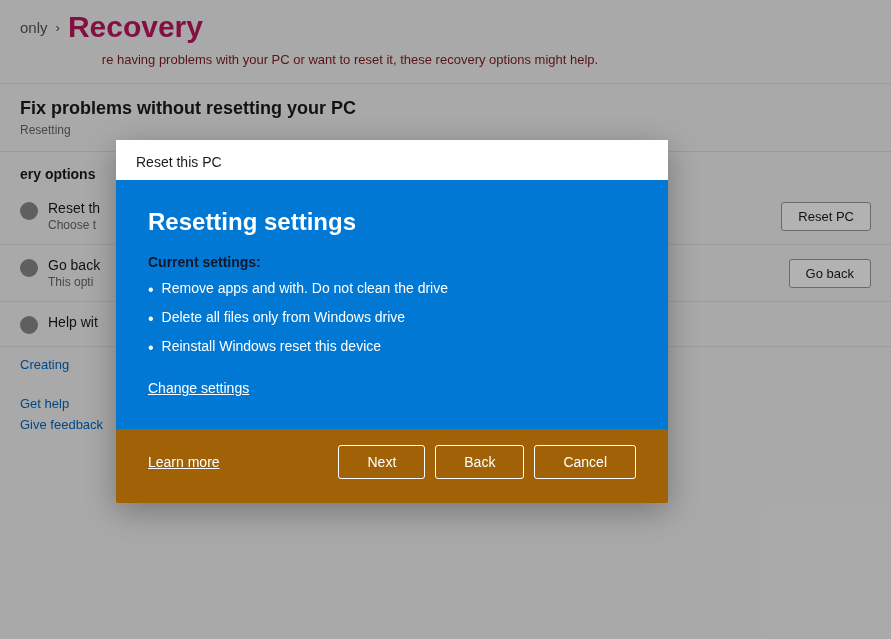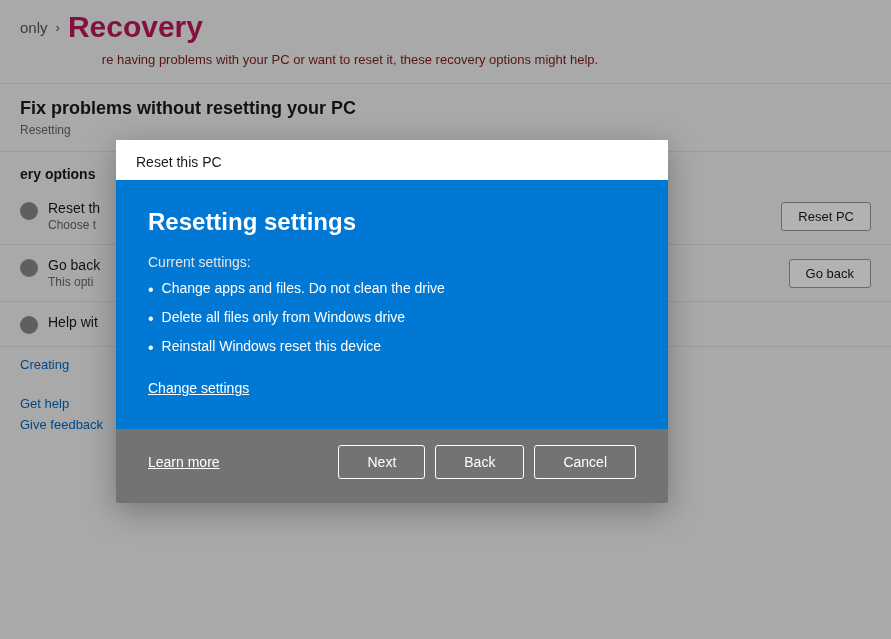--- a/index.html
+++ b/index.html
@@ -194,23 +194,23 @@
 
     .dialog-title {
       font-size: 24px;
       font-weight: 600;
       color: white;
       margin-bottom: 18px;
     }
 
     .dialog-current-settings {
       font-size: 14px;
-      color: #e5e5e5;
+      color: #0f172a;
       margin-bottom: 10px;
-      font-weight: 400;
+      font-weight: 700;
     }
 
     .dialog-bullet {
       font-size: 14px;
       color: white;
       margin-bottom: 8px;
       display: flex;
       align-items: flex-start;
       gap: 8px;
     }
@@ -224,21 +224,21 @@
     .dialog-change-link {
       color: white;
       font-size: 14px;
       text-decoration: underline;
       cursor: pointer;
       margin-top: 14px;
       display: inline-block;
     }
 
     .dialog-footer {
-      background: #737373;
+      background: #a16207;
       padding: 16px 32px 24px 32px;
       display: flex;
       align-items: center;
       justify-content: space-between;
     }
 
     .footer-learn-more {
       color: white;
       font-size: 14px;
       text-decoration: underline;
@@ -324,21 +324,21 @@
 
 <div class="dialog">
   <div class="dialog-header">
     <span>Reset this PC</span>
   </div>
   <div class="dialog-body">
     <div class="dialog-title">Resetting settings</div>
     <div class="dialog-current-settings">Current settings:</div>
     <div class="dialog-bullet">
       <span class="bullet-dot">•</span>
-      <span>Change apps and files. Do not clean the drive</span>
+      <span>Remove apps and with. Do not clean the drive</span>
     </div>
     <div class="dialog-bullet">
       <span class="bullet-dot">•</span>
       <span>Delete all files only from Windows drive</span>
     </div>
     <div class="dialog-bullet">
       <span class="bullet-dot">•</span>
       <span>Reinstall Windows reset this device</span>
     </div>
     <a class="dialog-change-link">Change settings</a>

